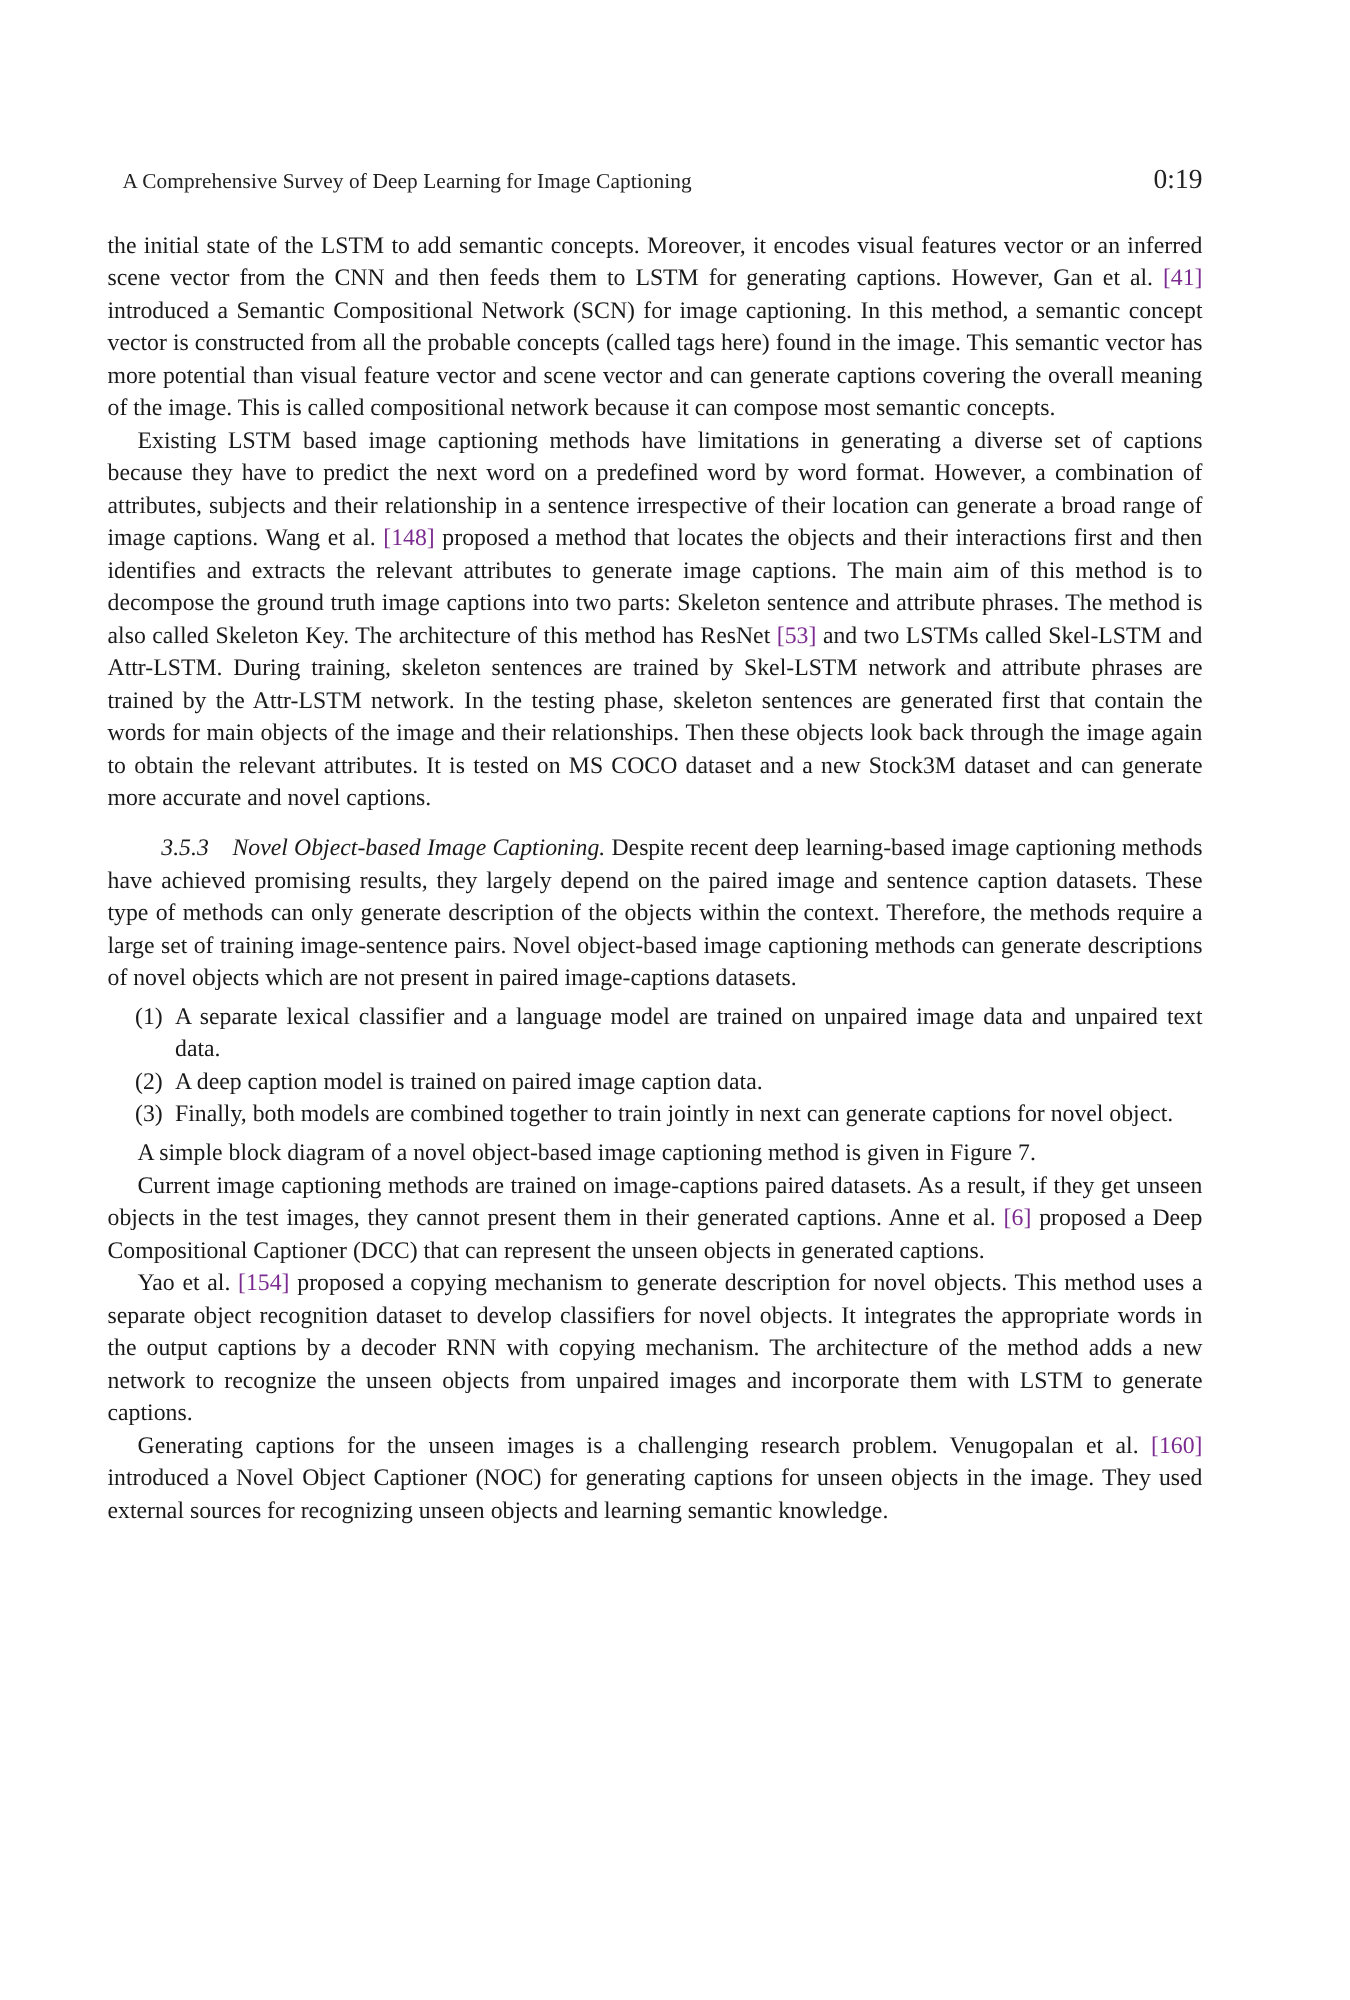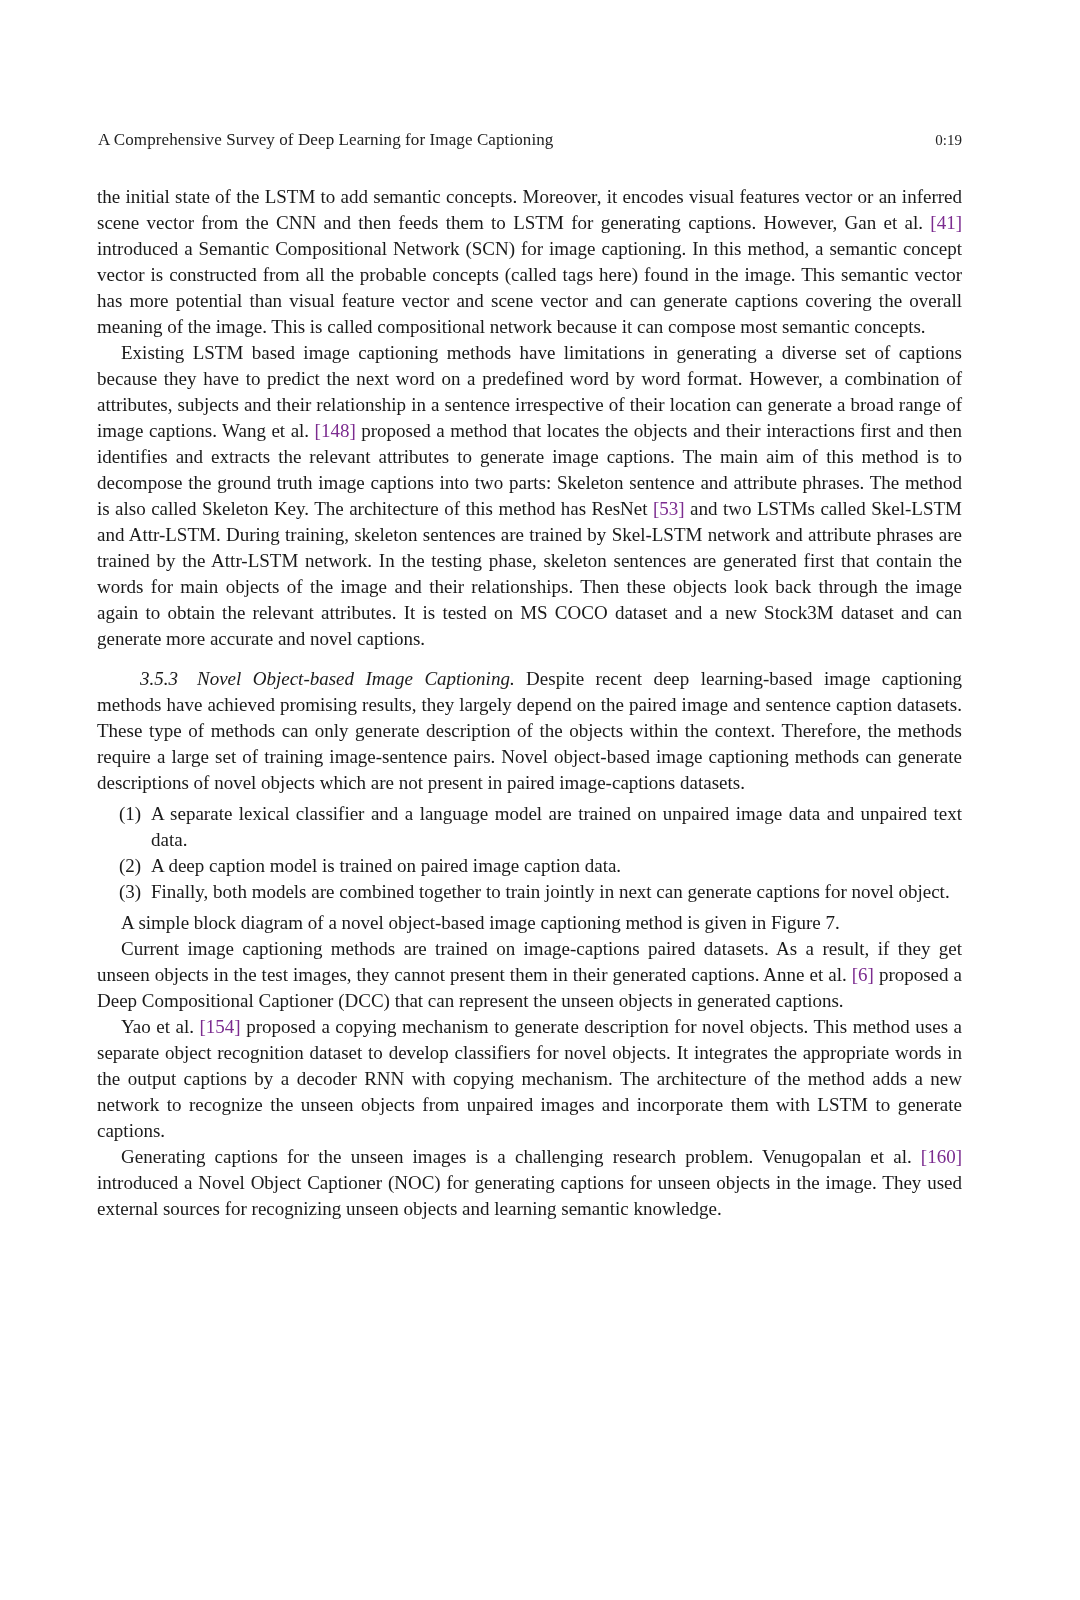--- a/index.html
+++ b/index.html
@@ -18,24 +18,24 @@
     left: 98px;
     right: 118px;
     top: 130px;
     display: flex;
     justify-content: space-between;
     align-items: baseline;
     font-size: 17px;
     color: #222222;
   }
   .running-title { letter-spacing: 0.1px; }
-  .page-number { font-size: 15px; font-family: Liberation Serif, serif; }
+  .page-number { font-size: 22px; font-family: Liberation Serif, serif; }
   .page-body {
     position: absolute;
-    left: 97px;
+    left: 86px;
     right: 118px;
     top: 184px;
     font-size: 19px;
     line-height: 26px;
     text-align: justify;
   }
   .para { margin: 0; text-indent: 24px; }
   .para.noindent { text-indent: 0; }
   .para.space-before { margin-top: 14px; }
   .italic { font-style: italic; margin-left: 19px; }

